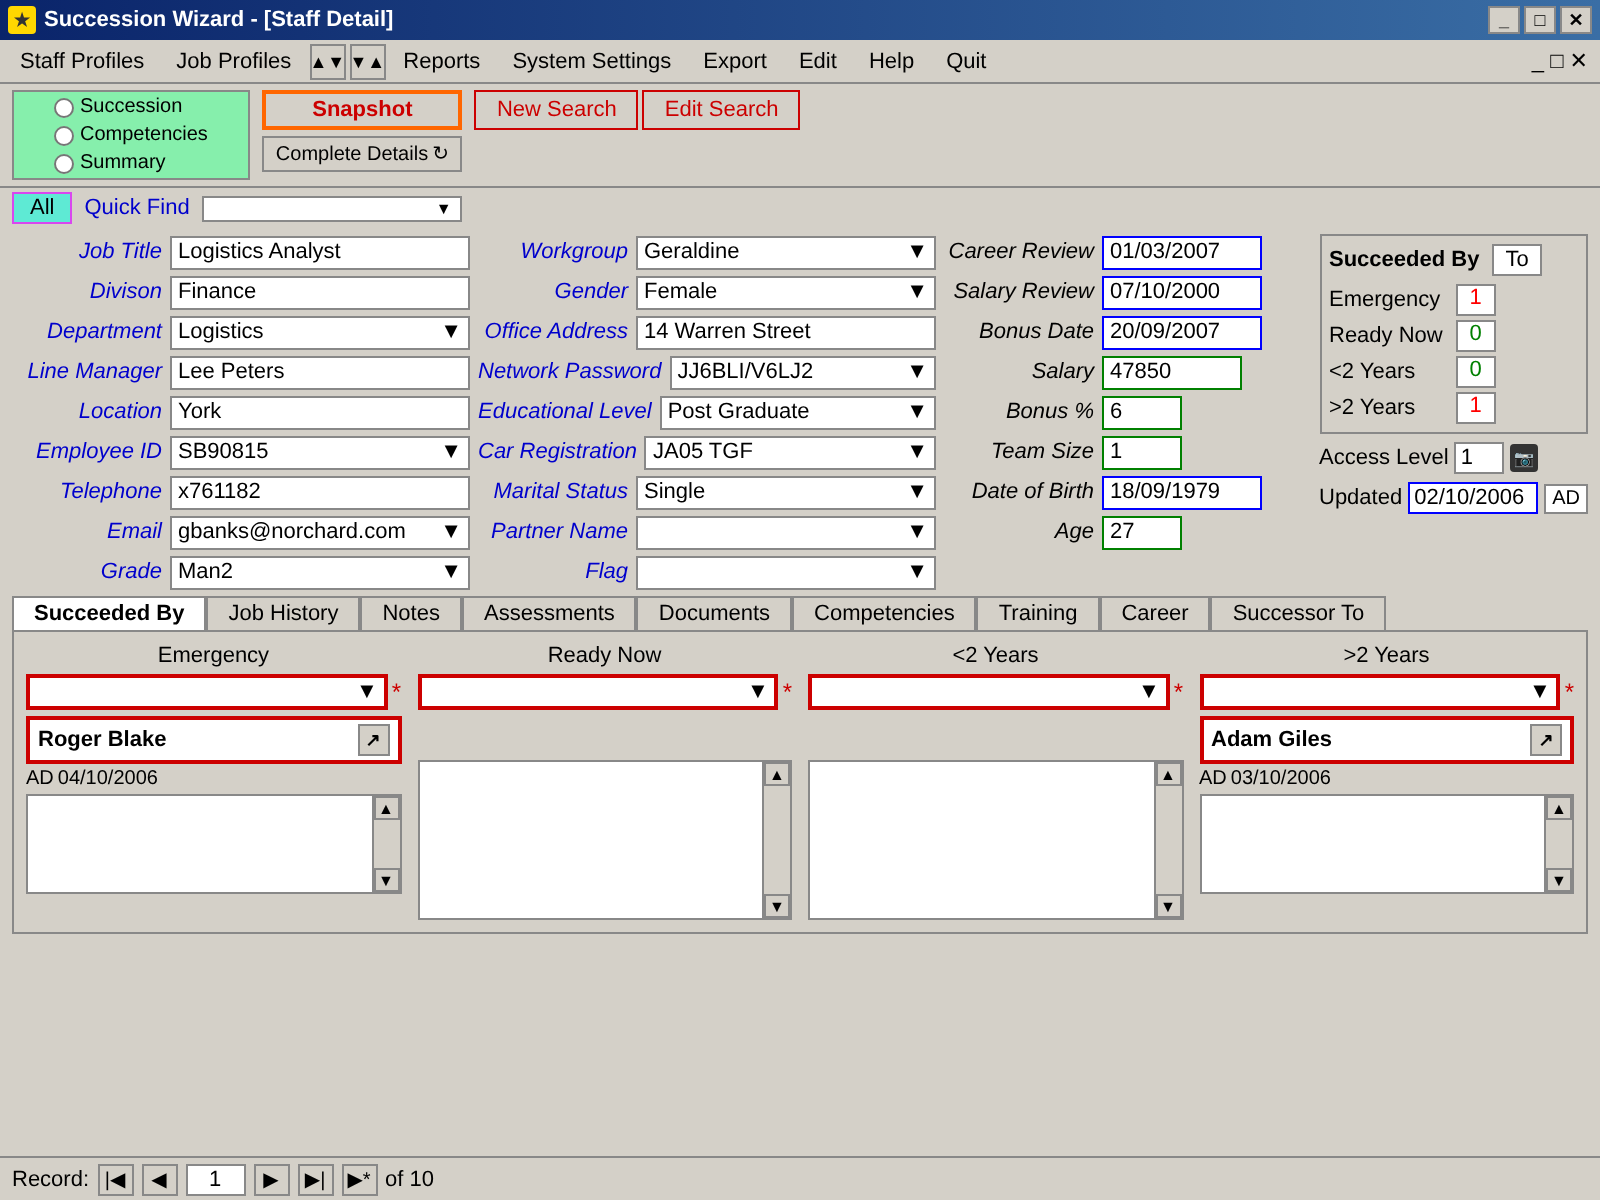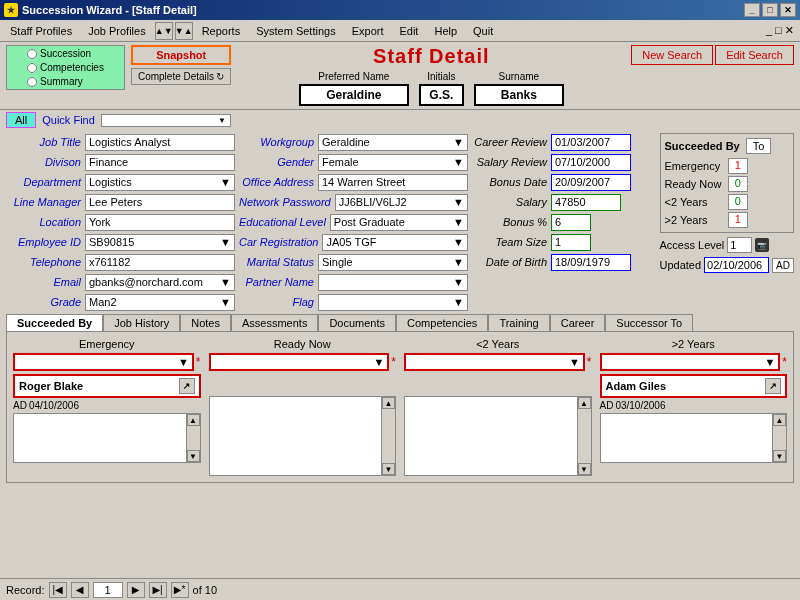--- a/index.html
+++ b/index.html
@@ -114,37 +114,20 @@
       </div>
     </div>
     <div style="display:flex; flex-direction:column; gap:3px;">
       <button class="snapshot-btn">Snapshot</button>
       <button class="complete-details-btn">
         <span>Complete Details</span>
         <span>↻</span>
       </button>
     </div>
 
-    <div style="flex:1; display:flex; flex-direction:column; align-items:center; gap:3px;">
-      <div class="toolbar-title">Staff Detail</div>
-      <div class="name-row" style="padding:0;">
-        <div class="name-field">
-          <div class="name-label">Preferred Name</div>
-          <input class="name-input pref" type="text" value="Geraldine" style="">
-        </div>
-        <div class="name-field">
-          <div class="name-label">Initials</div>
-          <input class="name-input init" type="text" value="G.S." style="">
-        </div>
-        <div class="name-field">
-          <div class="name-label">Surname</div>
-          <input class="name-input surn" type="text" value="Banks" style="">
-        </div>
-      </div>
-    </div>
 
     <div style="display:flex; flex-direction:column; align-items:flex-start; gap:13px;">
       <div style="display:flex; gap:2px;">
         <button class="new-search-btn">New Search</button>
         <button class="edit-search-btn">Edit Search</button>
       </div>
     </div>
   </div>
 
   <div class="quickfind-row">
@@ -293,20 +276,24 @@
           <span class="field-label black">Bonus %</span>
           <input class="field-input number" type="text" value="6" style="max-width: 40px; border-color: rgb(0, 128, 0);">
         </div>
       <div class="form-row">
           <span class="field-label black">Team Size</span>
           <input class="field-input number" type="text" value="1" style="max-width: 40px; border-color: rgb(0, 128, 0);">
         </div>
       <div class="form-row">
           <span class="field-label black">Date of Birth</span>
           <input class="field-input date" type="text" value="18/09/1979" style="max-width: 80px;">
+        </div>
+      <div class="form-row">
+          <span class="field-label black">Age</span>
+          <input class="field-input number" type="text" value="27" style="max-width: 40px; border-color: rgb(0, 128, 0);">
         </div>
     </div>
 
     <div style="display:flex; flex-direction:column; gap:4px; min-width:130px;">
       <div class="succeeded-by-box">
         <div class="sb-title-row">
           <span class="sb-label">Succeeded By</span>
           <button class="sb-to-btn">To</button>
         </div>
         <div class="sb-rows">

